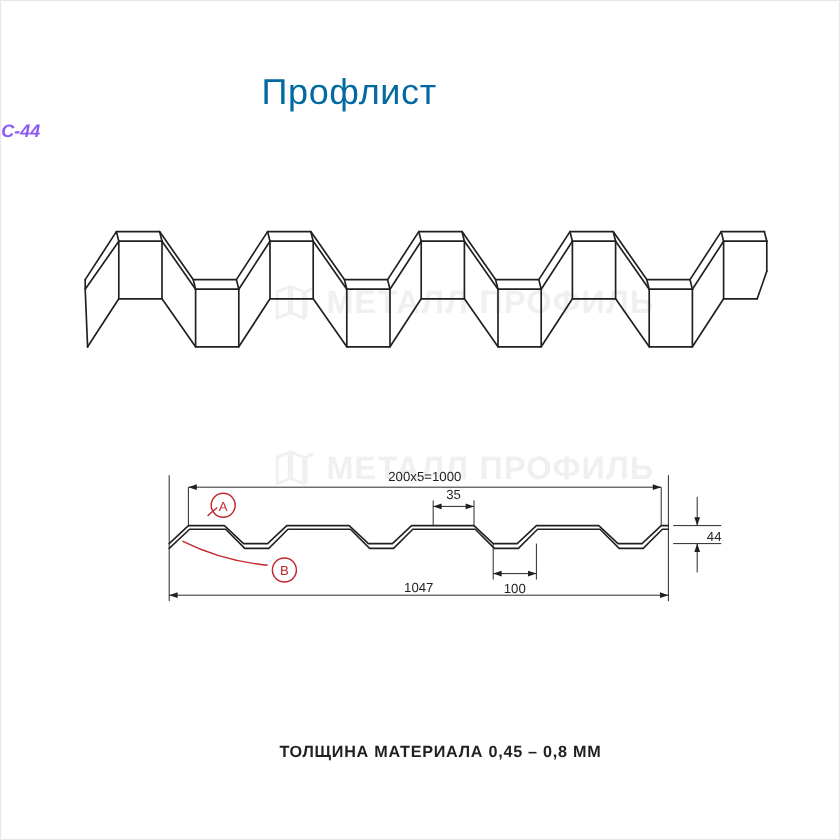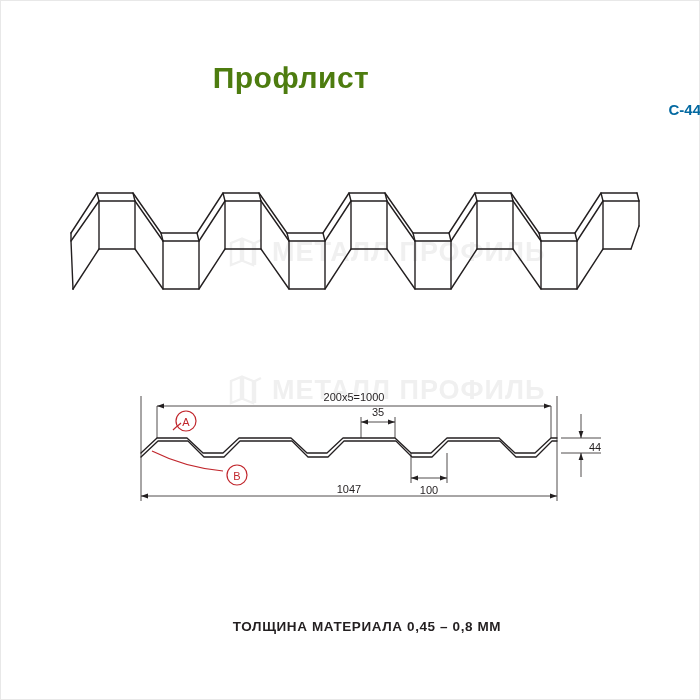--- a/index.html
+++ b/index.html
@@ -21,33 +21,34 @@
     box-sizing: border-box;
     border: 1px solid #e8e8e8;
   }
   .title {
     position: absolute;
     top: 60px;
     left: 0;
     width: 580px;
     text-align: center;
     font-size: 30px;
-    font-weight: bold;
+    font-weight: normal;
     letter-spacing: 0.5px;
-    color: #4d7c0f;
+    color: #0369a1;
   }
   .subtitle {
     position: absolute;
     top: 100px;
     left: 0;
     width: 700px;
-    text-align: right;
+    text-align: left;
     font-size: 15px;
     font-weight: bold;
-    color: #0369a1;
+    color: #8b5cf6;
+    font-style: italic;
   }
   .footer {
     position: absolute;
     top: 618px;
     left: 16px;
     width: 700px;
     text-align: center;
     font-size: 13.5px;
     font-weight: bold;
     letter-spacing: 0.6px;

